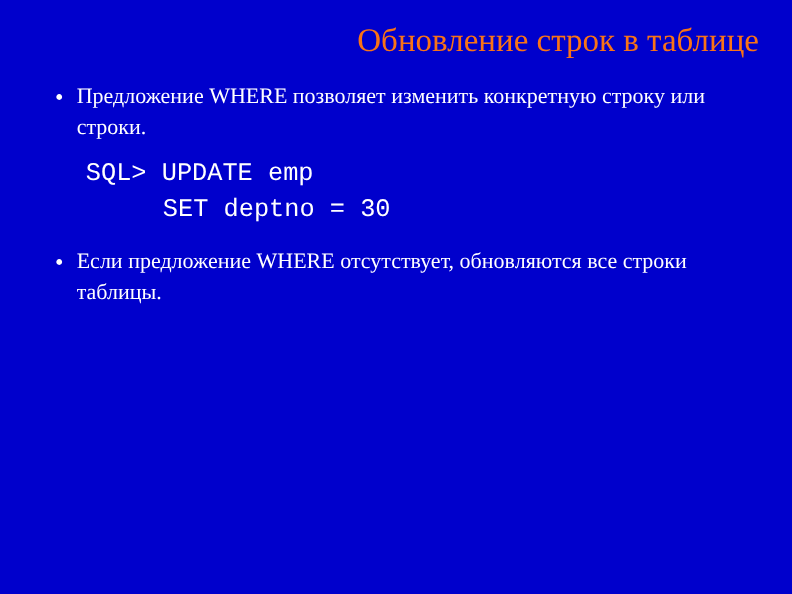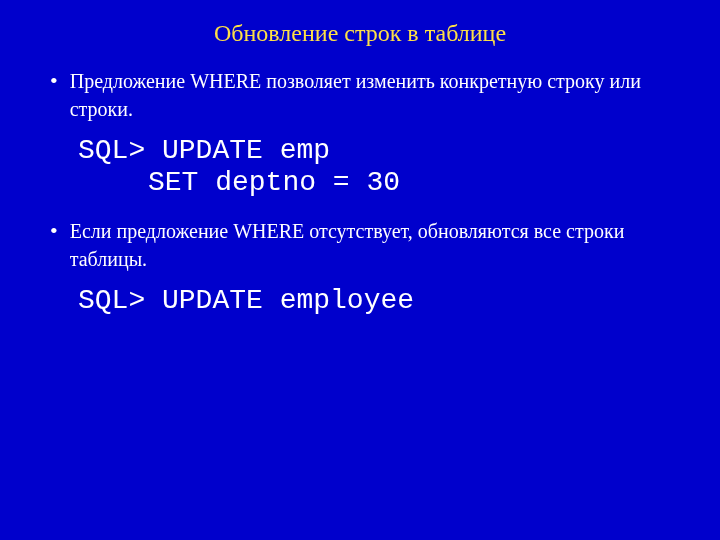--- a/index.html
+++ b/index.html
@@ -12,24 +12,24 @@
       height: 540px;
       background: #0000cc;
       color: #ffffff;
       font-family: 'Times New Roman', Times, serif;
       overflow: hidden;
     }
     .slide {
       padding: 20px 30px 20px 30px;
     }
     .title {
-      color: #fde047;
-      font-size: 24px;
+      color: #f97316;
+      font-size: 30px;
       font-weight: normal;
-      text-align: center;
+      text-align: right;
       margin-bottom: 20px;
       font-family: 'Times New Roman', Times, serif;
     }
     .content {
       padding-left: 20px;
     }
     .bullet-item {
       display: flex;
       align-items: flex-start;
       margin-bottom: 8px;
@@ -46,21 +46,21 @@
       line-height: 28px;
       font-family: 'Times New Roman', Times, serif;
     }
     .code-block {
       margin-left: 28px;
       margin-top: 12px;
       margin-bottom: 18px;
     }
     .code-line {
       font-family: 'Courier New', Courier, monospace;
-      font-size: 28px;
+      font-size: 23px;
       line-height: 32px;
       white-space: pre;
     }
     .code-indent {
       padding-left: 70px;
     }
   </style>
 </head>
 <body>
 
@@ -75,17 +75,16 @@
     <div class="code-block">
       <div class="code-line">SQL&gt; UPDATE emp</div>
       <div class="code-line code-indent">SET deptno = 30</div>
     </div>
 
     <div class="bullet-item">
       <span class="bullet-marker">•</span>
       <span class="bullet-text">Если предложение WHERE отсутствует, обновляются все строки таблицы.</span>
     </div>
     <div class="code-block">
-      <div class="code-line">SQL&gt; UPDATE employee</div>
     </div>
 
   </div>
 </div>
 
 </body></html>

